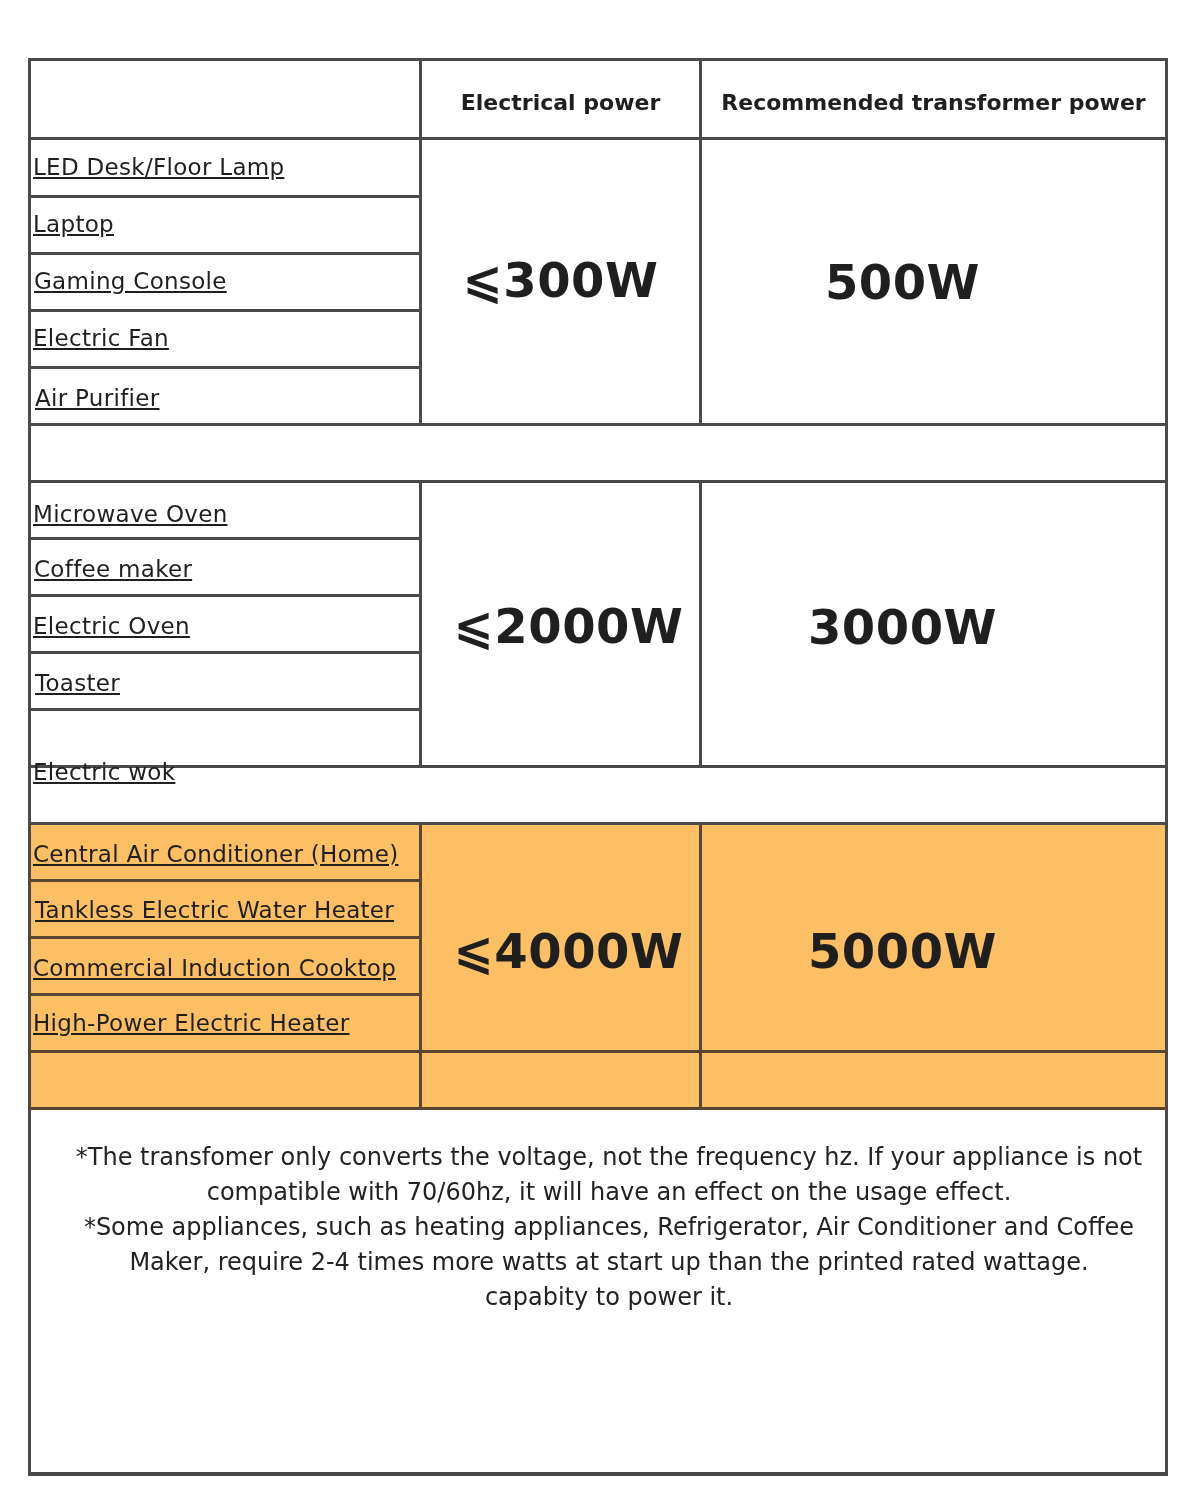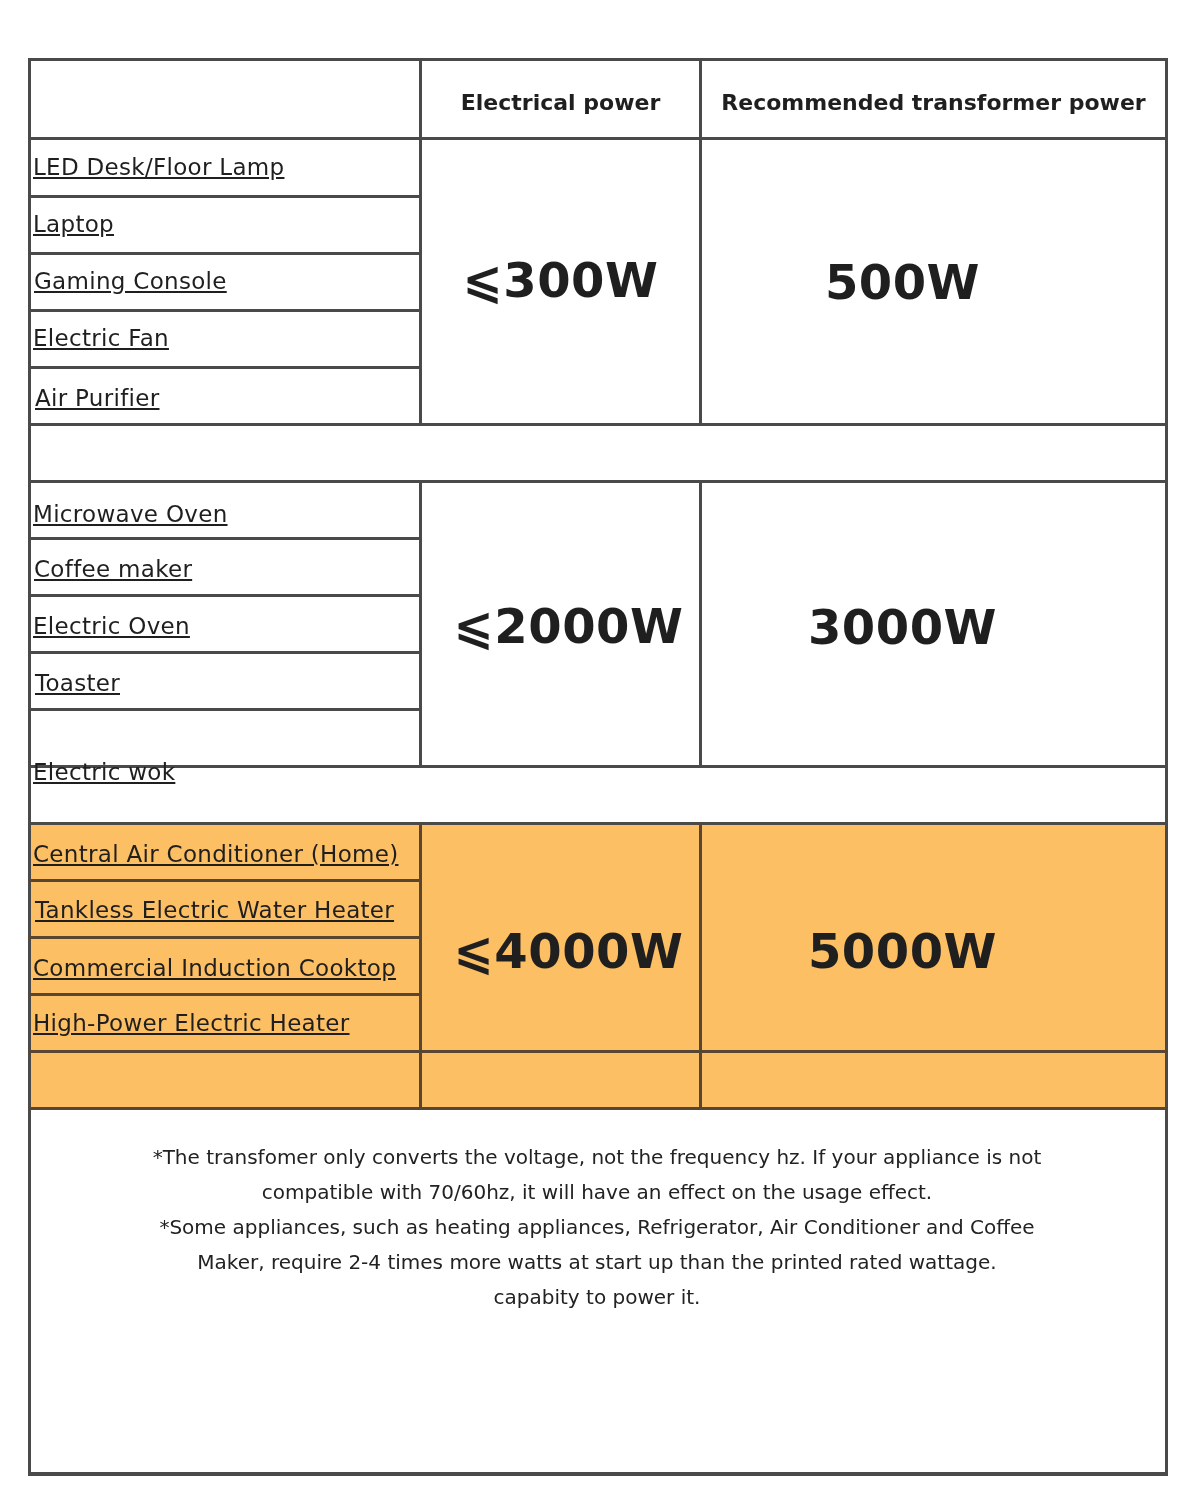--- a/index.html
+++ b/index.html
@@ -4,21 +4,21 @@
 <style>
   html, body { margin: 0; padding: 0; background: #ffffff; }
   body { width: 1200px; height: 1500px; position: relative; font-family: "DejaVu Sans", sans-serif; color: #1f1f1f; }
   .frame { position: absolute; left: 28px; top: 58px; width: 1140px; height: 1418px; border: 3px solid #4a4a4a; box-sizing: border-box; border-bottom-width: 4px; }
   .line { position: absolute; background: #4a4a4a; }
   .orange { position: absolute; background: #FDBF63; }
   .orange-line { position: absolute; background: #594632; }
   .cell-text { position: absolute; font-size: 23px; white-space: nowrap; line-height: 1; letter-spacing: 0.3px; text-decoration: underline; }
   .hdr { position: absolute; font-size: 22px; font-weight: bold; white-space: nowrap; line-height: 1; text-align: center; }
   .big { position: absolute; font-size: 48px; font-weight: bold; white-space: nowrap; line-height: 1; text-align: center; letter-spacing: 0.5px; }
-  .notes { position: absolute; left: 30px; top: 1140px; width: 1134px; text-align: center; font-size: 20px; line-height: 35px; color: #222; }
+  .notes { position: absolute; left: 42px; top: 1140px; width: 1134px; text-align: center; font-size: 24px; line-height: 35px; color: #222; }
   .notes div { white-space: nowrap; }
 </style>
 </head>
 <body>
 
 <div class="orange" style="left:31px; top:824px; width:1134px; height:284px;"></div>
 
 <div class="frame"></div>
 
 <div class="line" style="left:28px; top:137px; width:1140px; height:3px;"></div>

